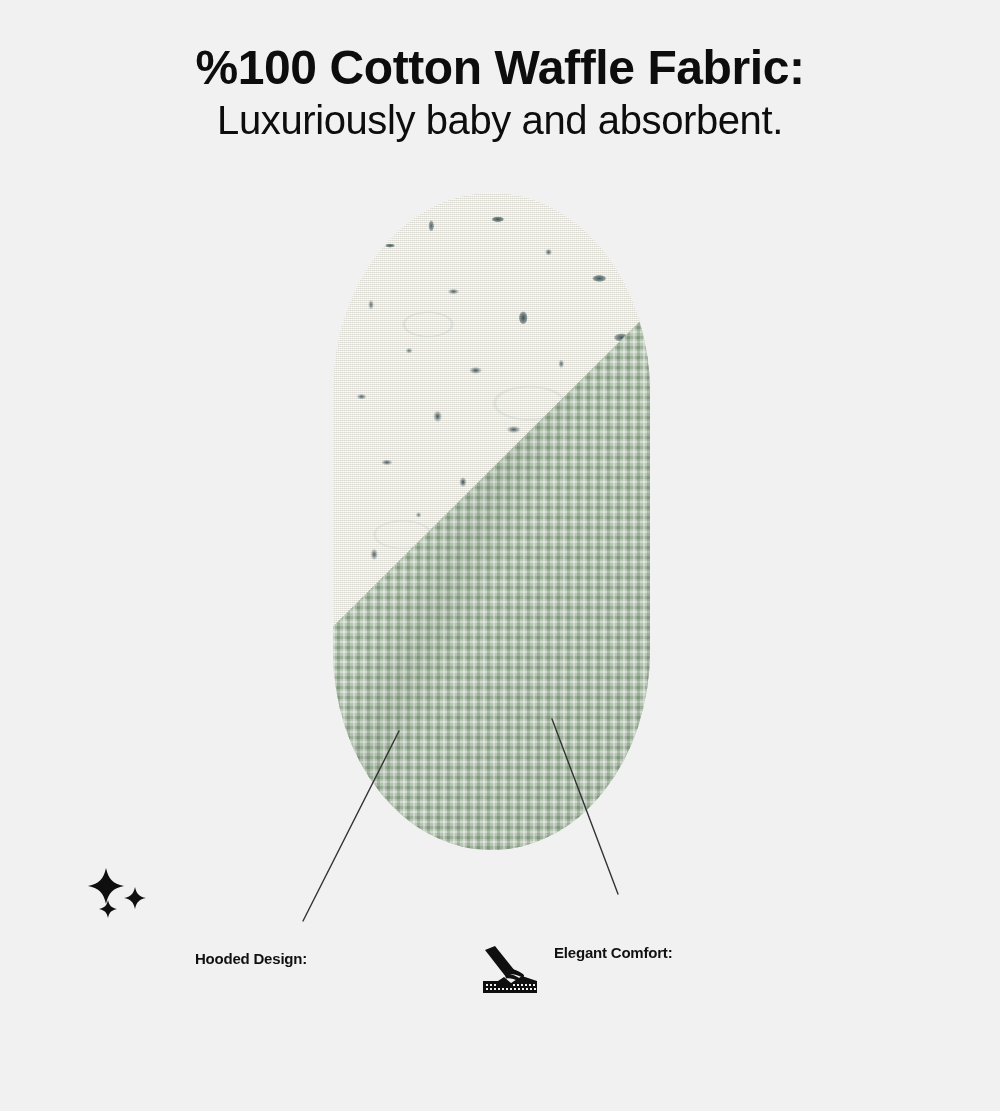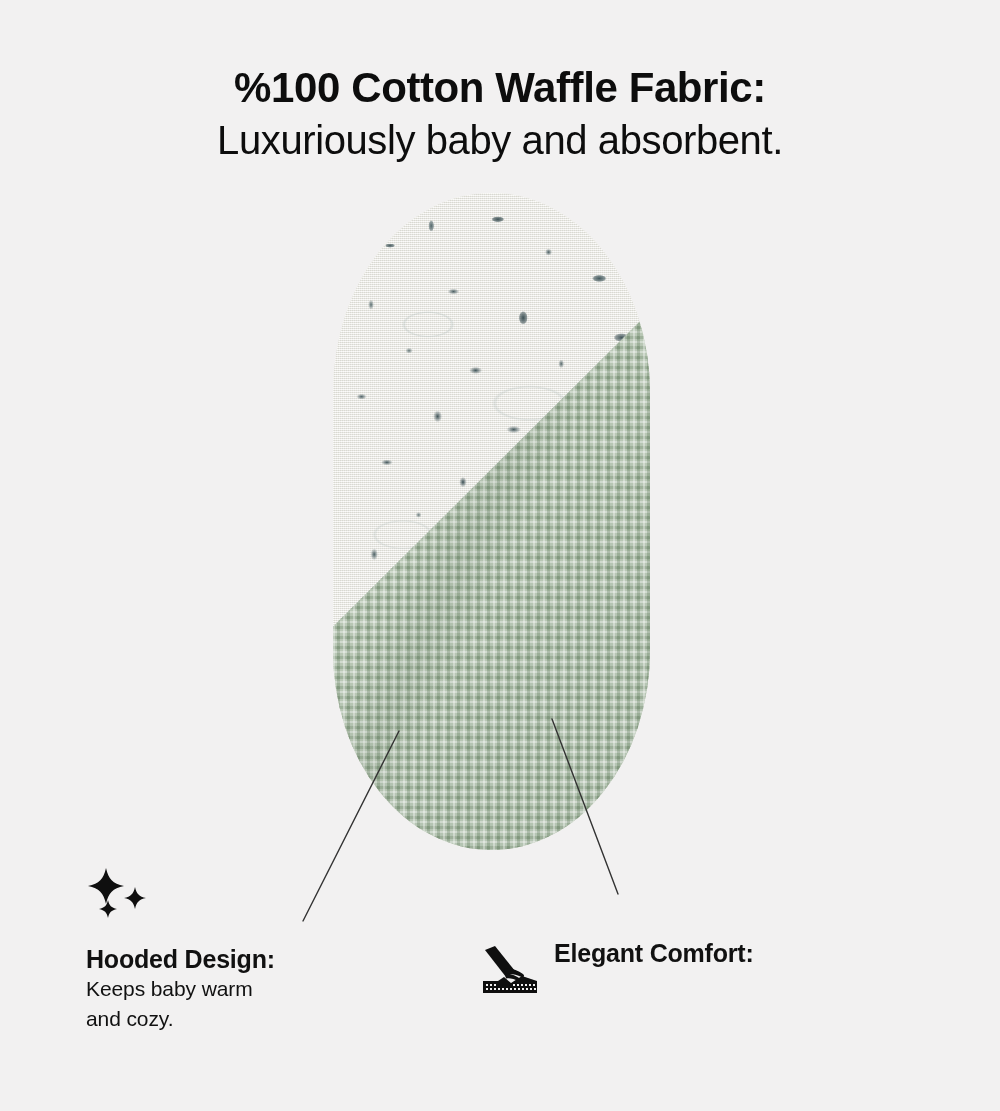--- a/index.html
+++ b/index.html
@@ -20,25 +20,24 @@
   .headline {
     position: absolute;
     top: 44px;
     left: 0;
     width: 1000px;
     text-align: center;
     color: #0d0d0d;
   }
   .headline-line1 {
     display: block;
-    font-size: 42px;
+    font-size: 48px;
     font-weight: 700;
     letter-spacing: -0.4px;
     line-height: 48px;
-    margin-top: 20px;
   }
   .headline-line2 {
     display: block;
     font-size: 40px;
     font-weight: 400;
     letter-spacing: -0.4px;
     line-height: 52px;
     margin-top: 2px;
   }
 
@@ -161,25 +160,26 @@
   .feature-left .feature-icon { margin-bottom: 18px; }
 
   .feature-right {
     display: flex;
     align-items: flex-start;
     gap: 16px;
   }
   .feature-right .feature-icon { margin-top: 7px; flex: 0 0 auto; }
 
   .feature-title {
-    font-size: 25px;
+    font-size: 15px;
     font-weight: 700;
     letter-spacing: -0.2px;
     line-height: 30px;
     margin: 0;
+    text-align: center;
   }
   .feature-desc {
     font-size: 21px;
     font-weight: 400;
     letter-spacing: -0.1px;
     line-height: 30px;
     margin: 0;
     white-space: pre-line;
   }
 </style>
@@ -204,22 +204,20 @@
 
 <div class="feature feature-left">
   <span class="feature-icon">
     <svg width="66" height="56" viewBox="0 0 66 56" aria-hidden="true">
       <path d="M20 2 C22.6 13.4 26.6 17.4 38 20 C26.6 22.6 22.6 26.6 20 38 C17.4 26.6 13.4 22.6 2 20 C13.4 17.4 17.4 13.4 20 2 Z" fill="#0f0f0f"></path>
       <path d="M49 21 C50.6 28 53.1 30.5 60 32 C53.1 33.5 50.6 36 49 43 C47.4 36 44.9 33.5 38 32 C44.9 30.5 47.4 28 49 21 Z" fill="#0f0f0f"></path>
       <path d="M22 34 C23.3 39.7 25.3 41.7 31 43 C25.3 44.3 23.3 46.3 22 52 C20.7 46.3 18.7 44.3 13 43 C18.7 41.7 20.7 39.7 22 34 Z" fill="#0f0f0f"></path>
     </svg>
   </span>
   <p class="feature-title">Hooded Design:</p>
-  <p class="feature-desc">Keeps baby warm
-and cozy.</p>
 </div>
 
 <div class="feature feature-right">
   <span class="feature-icon">
     <svg width="56" height="50" viewBox="0 0 56 50" aria-hidden="true">
 
       <path d="M3 5 L13 1 L33 26 L24 32 Z" fill="#0f0f0f"></path>
 
       <path d="M22 24 C27 22 35 25 41 29 C43 30.5 42 33 39.5 32 C34 29.5 28 28 24 29.5 Z" fill="#0f0f0f"></path>
       <path d="M23 29 C27 28 33 30 38 33.5 C40 35 39 37.5 36.5 36.2 C32 33.7 27 32.5 24 33.5 Z" fill="#0f0f0f"></path>

